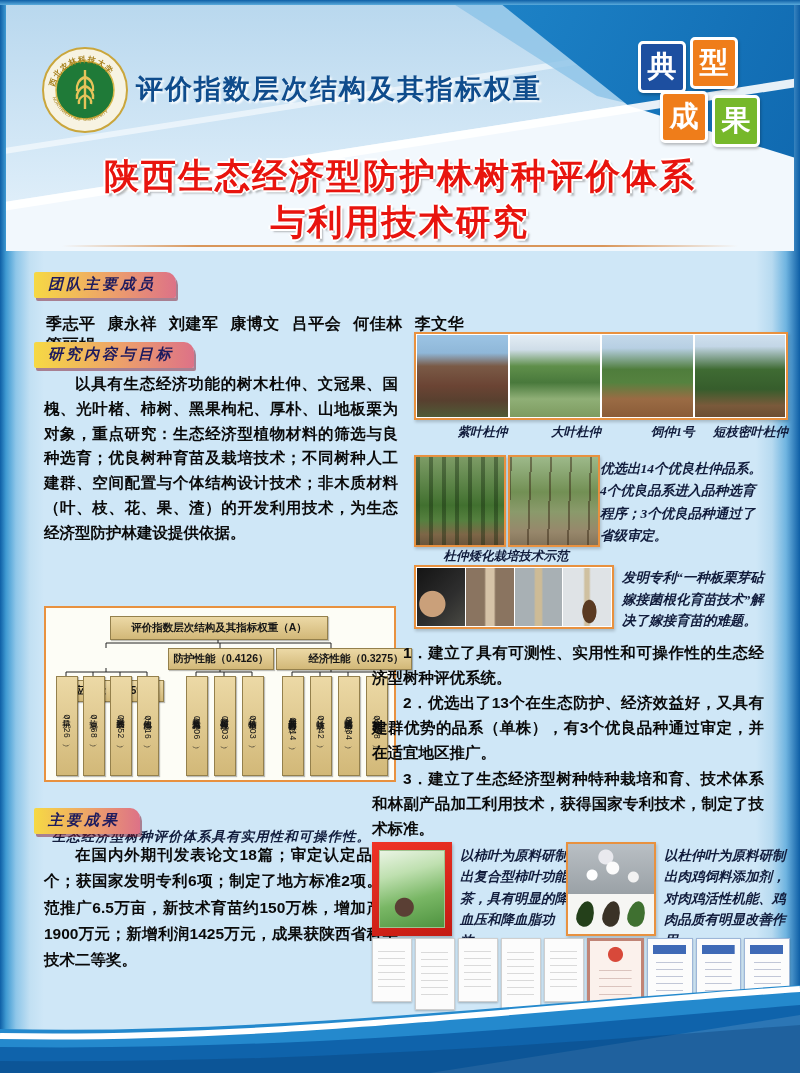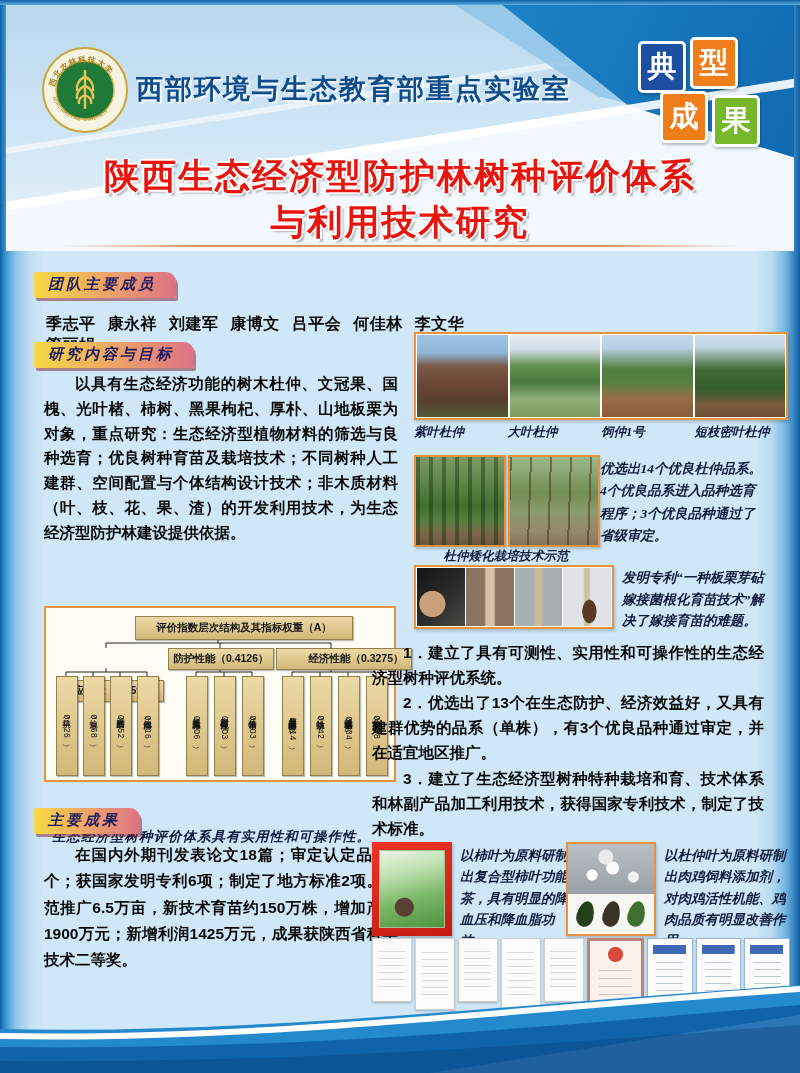--- a/index.html
+++ b/index.html
@@ -59,38 +59,38 @@
   .research-body{position:absolute;left:44px;top:372px;width:354px;}
   .achieve-body{position:absolute;left:44px;top:842px;width:354px;line-height:1.7;}
 
   
   .diagram{position:absolute;left:44px;top:606px;width:348px;height:172px;background:#fdfdf6;
     border:2px solid #e8913f;}
   .dlines{position:absolute;left:0;top:0;}
   .dnode{position:absolute;background:linear-gradient(180deg,#ecd9a6,#d2b878);border:1px solid #94804c;
     color:#151515;display:flex;align-items:center;justify-content:center;text-align:center;
     box-shadow:1px 1px 1px rgba(0,0,0,.25);}
-  .droot{left:64px;top:8px;width:216px;height:22px;font-size:10.5px;font-weight:bold;margin-left:25px;}
+  .droot{left:64px;top:8px;width:216px;height:22px;font-size:10.5px;font-weight:bold;}
   .dgroup{top:40px;height:20px;font-size:10.5px;font-weight:bold;}
   .dg0{left:12px;width:104px;margin-top:32px;} .dg1{left:122px;width:104px;text-align:right;} .dg2{left:230px;width:110px;padding-left:24px;}
   .dchild{top:68px;width:20px;height:94px;font-size:8.5px;writing-mode:vertical-lr;
     letter-spacing:.5px;line-height:10px;padding:2px 0;}
   .dcap{position:absolute;left:52px;top:828px;font-size:13.5px;letter-spacing:1px;}
 
   
   .photo-frame{border:2px solid #e8913f;background:#fff;box-shadow:1px 2px 3px rgba(0,0,0,.2);}
   .cultivars{position:absolute;left:414px;top:332px;width:374px;height:88px;display:flex;gap:2px;padding:1px;box-sizing:border-box;}
   .cultivars .photo{flex:1;}
   .ph1{background:linear-gradient(180deg,#9cc4e4 0%,#8fb7d8 22%,#7a5a46 38%,#6b4434 62%,#584а2f 80%,#4f5b37 100%);
        background:linear-gradient(180deg,#9cc4e4 0%,#8fb7d8 22%,#7a5a46 38%,#6b4434 62%,#58402f 80%,#4f5b37 100%);}
   .ph2{background:linear-gradient(180deg,#e3edf4 0%,#cfdde8 18%,#5f8f4a 38%,#49793c 58%,#8faf76 78%,#7d9b60 100%);}
   .ph3{background:linear-gradient(180deg,#c4d9ea 0%,#b7cfe3 16%,#4f7d3c 42%,#55823f 58%,#9a6b44 78%,#8a5c38 100%);}
   .ph4{background:linear-gradient(180deg,#cfe0ee 0%,#c3d6e6 14%,#3f6b33 42%,#365d2c 66%,#7a5a3b 86%,#6d4f33 100%);}
   .cultivar-captions{position:absolute;left:414px;top:424px;width:374px;display:flex;}
-  .cultivar-captions span{flex:1;text-align:left;font-size:12.5px;}
+  .cultivar-captions span{flex:1;text-align:right;font-size:12.5px;}
 
   .demo1{position:absolute;left:414px;top:455px;width:88px;height:88px;
     background:
       repeating-linear-gradient(90deg,rgba(15,35,10,.38) 0 4px,rgba(0,0,0,0) 4px 13px),
       linear-gradient(180deg,#7d9c66 0%,#41702f 55%,#55803f 72%,#7d6647 88%,#6b563c 100%);}
   .demo2{position:absolute;left:508px;top:455px;width:88px;height:88px;
     background:
       repeating-linear-gradient(92deg,rgba(60,45,25,.5) 0 2px,rgba(0,0,0,0) 2px 20px),
       linear-gradient(180deg,#9db98a 0%,#728f54 40%,#8a9a6b 62%,#97876b 85%,#84745a 100%);}
   .demo-caption{position:absolute;left:408px;top:548px;width:196px;text-align:center;font-size:12.5px;}
@@ -167,21 +167,21 @@
         </defs>
         <text font-size="8" fill="#a8821e" font-weight="bold" letter-spacing="1">
           <textPath href="#arcT" startOffset="6%">西北农林科技大学</textPath>
         </text>
         <text font-size="4.6" fill="#a8821e">
           <textPath href="#arcB" startOffset="10%">NORTHWEST A&amp;F UNIVERSITY</textPath>
         </text>
       </svg>
     </div>
 
-    <div class="lab-name">西部环境与生态教育部重点实验室</div>
+    <div class="lab-name">评价指数层次结构及其指标权重</div>
 
     <div class="badge">
       <div class="tile tile-dian">
           <span>典</span>
         </div>
       <div class="tile tile-xing">
           <span>型</span>
         </div>
       <div class="tile tile-cheng">
           <span>成</span>

